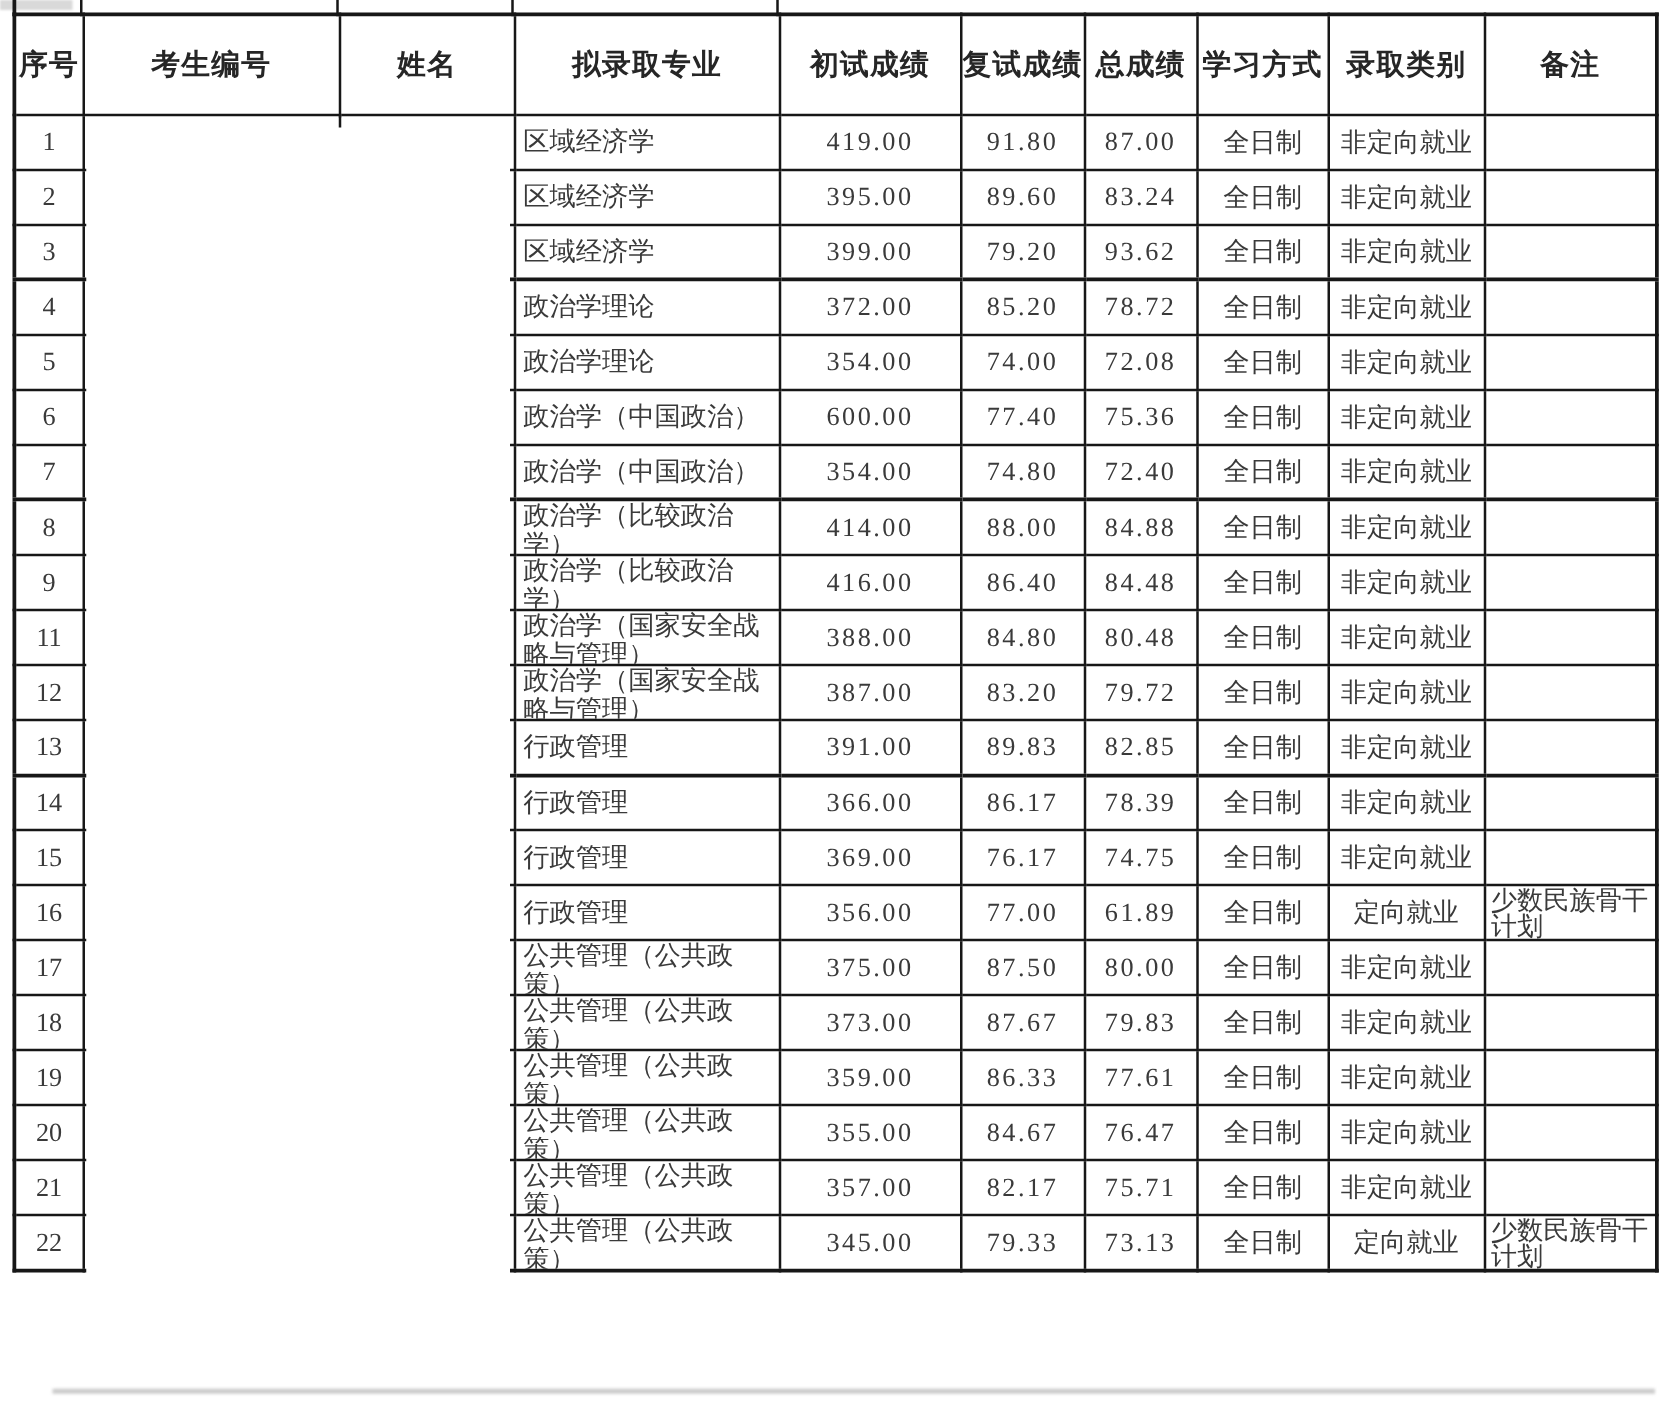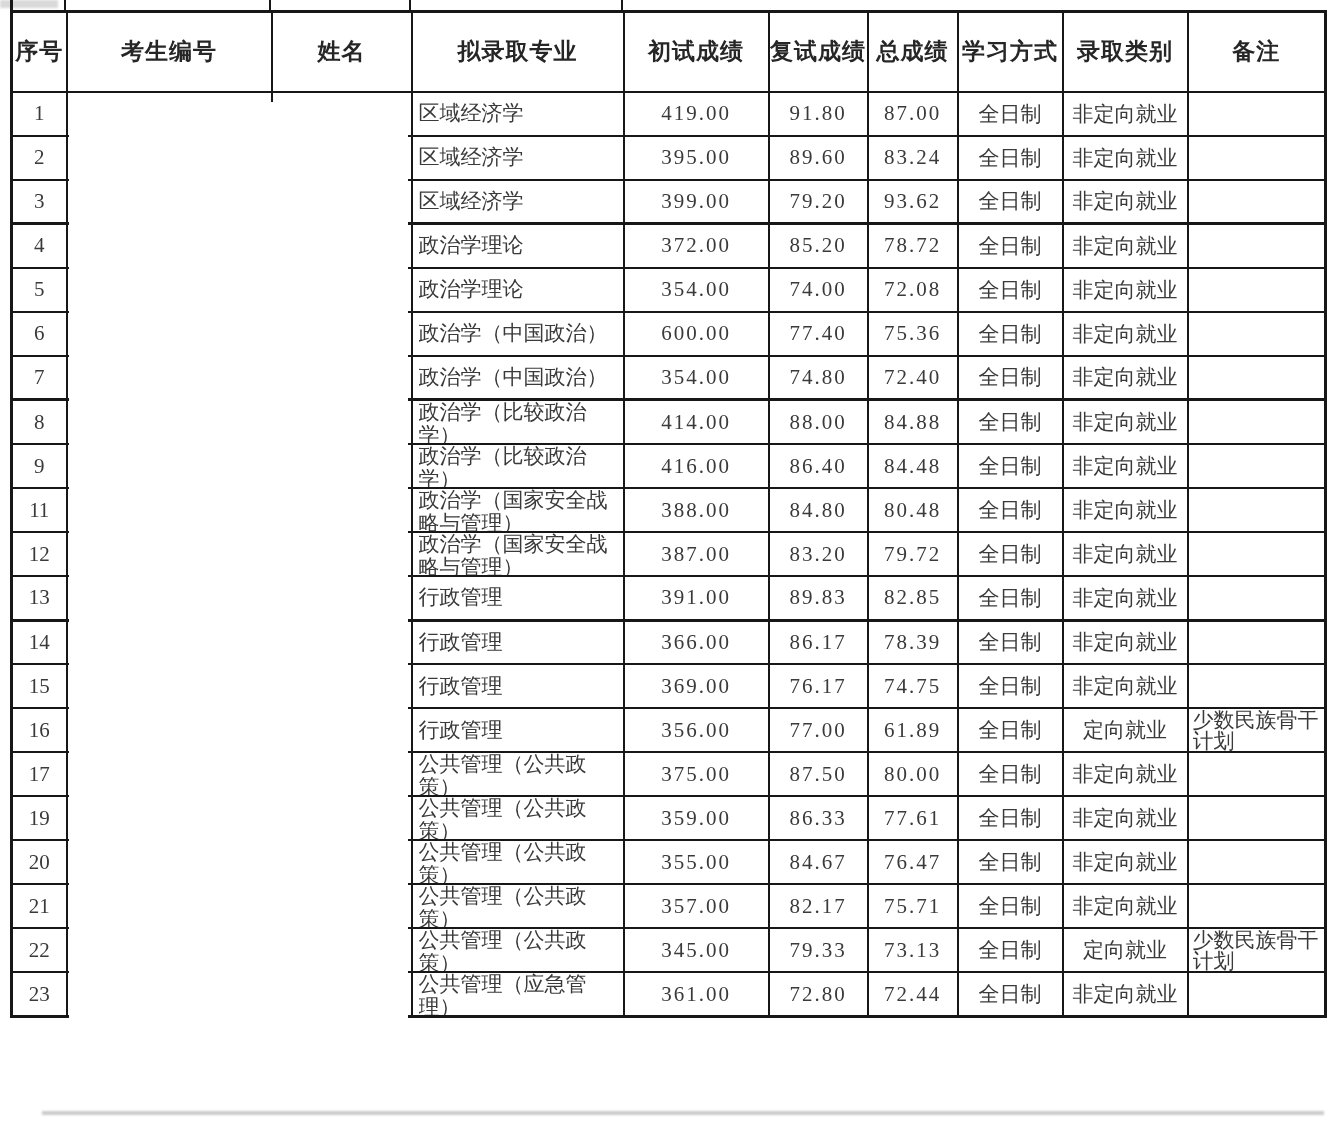--- a/index.html
+++ b/index.html
@@ -393,20 +393,36 @@
           <td class="c col-score">375.00</td>
           <td class="c col-score">87.50</td>
           <td class="c col-score">80.00</td>
           <td class="c col-mode">全日制</td>
           <td class="c col-cat">非定向就业</td>
           <td class="col-remark">
             <div class="clip"></div>
           </td>
         </tr>
         <tr>
+          <td class="c col-idx">18</td>
+          <td class="c col-cand"></td>
+          <td class="c col-name"></td>
+          <td class="col-major">
+            <div class="clip">公共管理（公共政策）</div>
+          </td>
+          <td class="c col-score">373.00</td>
+          <td class="c col-score">87.67</td>
+          <td class="c col-score">79.83</td>
+          <td class="c col-mode">全日制</td>
+          <td class="c col-cat">非定向就业</td>
+          <td class="col-remark">
+            <div class="clip"></div>
+          </td>
+        </tr>
+        <tr>
           <td class="c col-idx">19</td>
           <td class="c col-cand"></td>
           <td class="c col-name"></td>
           <td class="col-major">
             <div class="clip">公共管理（公共政策）</div>
           </td>
           <td class="c col-score">359.00</td>
           <td class="c col-score">86.33</td>
           <td class="c col-score">77.61</td>
           <td class="c col-mode">全日制</td>
@@ -456,36 +472,20 @@
           </td>
           <td class="c col-score">345.00</td>
           <td class="c col-score">79.33</td>
           <td class="c col-score">73.13</td>
           <td class="c col-mode">全日制</td>
           <td class="c col-cat">定向就业</td>
           <td class="col-remark">
             <div class="clip">少数民族骨干计划</div>
           </td>
         </tr>
-        <tr>
-          <td class="c col-idx">23</td>
-          <td class="c col-cand"></td>
-          <td class="c col-name"></td>
-          <td class="col-major">
-            <div class="clip">公共管理（应急管理）</div>
-          </td>
-          <td class="c col-score">361.00</td>
-          <td class="c col-score">72.80</td>
-          <td class="c col-score">72.44</td>
-          <td class="c col-mode">全日制</td>
-          <td class="c col-cat">非定向就业</td>
-          <td class="col-remark">
-            <div class="clip"></div>
-          </td>
-        </tr>
       </tbody>
   </table>
 
   <div class="redaction"></div>
   <div class="stub-below"></div>
   <div class="shadow"></div>
 
 </div>
 
 </body></html>

